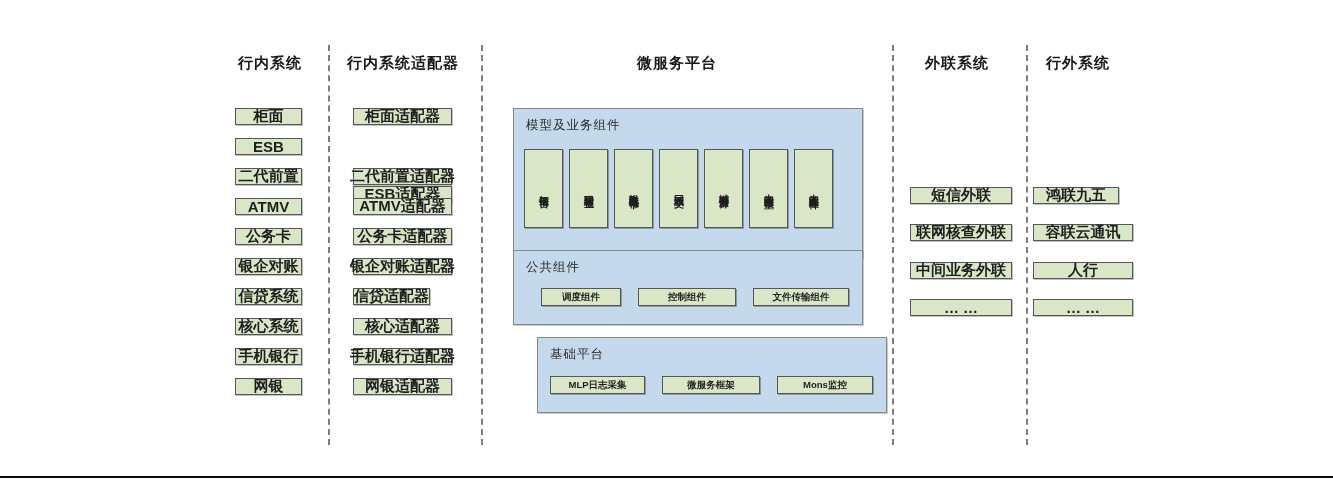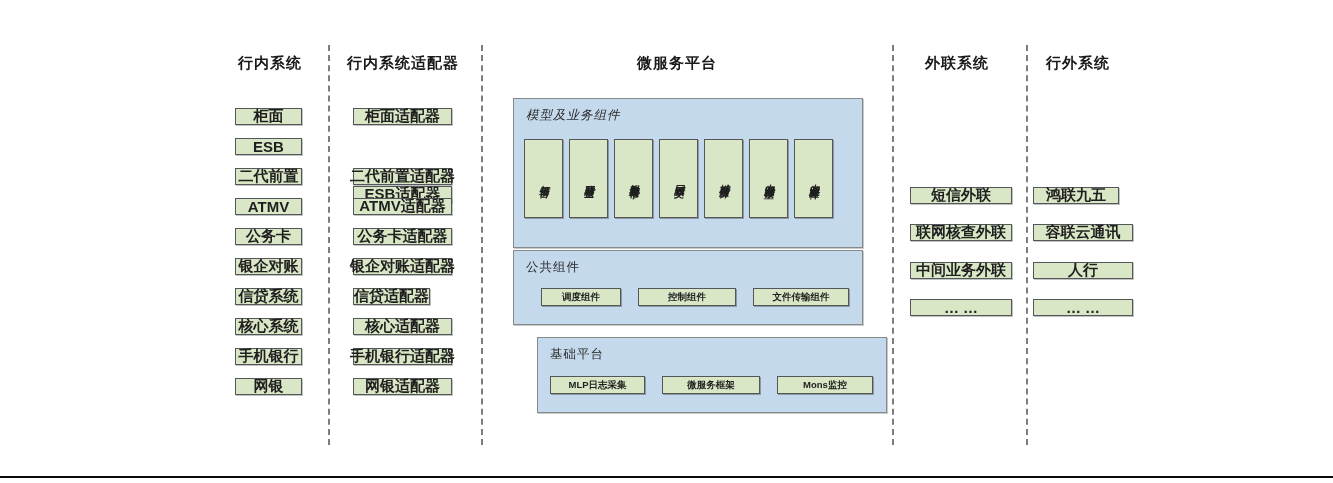--- a/index.html
+++ b/index.html
@@ -95,21 +95,21 @@
   <div class="gbox" style="left:353px;top:138px;width:99px;margin-top:48px;">ESB适配器</div>
   <div class="gbox" style="left:353px;top:168px;width:99px;">二代前置适配器</div>
   <div class="gbox" style="left:353px;top:198px;width:99px;">ATMV适配器</div>
   <div class="gbox" style="left:353px;top:228px;width:99px;">公务卡适配器</div>
   <div class="gbox" style="left:353px;top:258px;width:99px;">银企对账适配器</div>
   <div class="gbox" style="left:353px;top:288px;width:77px;">信贷适配器</div>
   <div class="gbox" style="left:353px;top:318px;width:99px;">核心适配器</div>
   <div class="gbox" style="left:353px;top:348px;width:99px;">手机银行适配器</div>
   <div class="gbox" style="left:353px;top:378px;width:99px;">网银适配器</div>
 
-  <div class="panel" style="top:98px;height:150px;font-style:italic;">
+  <div class="panel" style="top:108px;height:150px;">
     <div class="panel-title">模型及业务组件</div>
     <div class="vbox" style="left:10px;">
         <span>短信平台</span>
       </div>
     <div class="vbox" style="left:55px;">
         <span>联网核查</span>
       </div>
     <div class="vbox" style="left:100px;">
         <span>银联及银行卡</span>
       </div>

